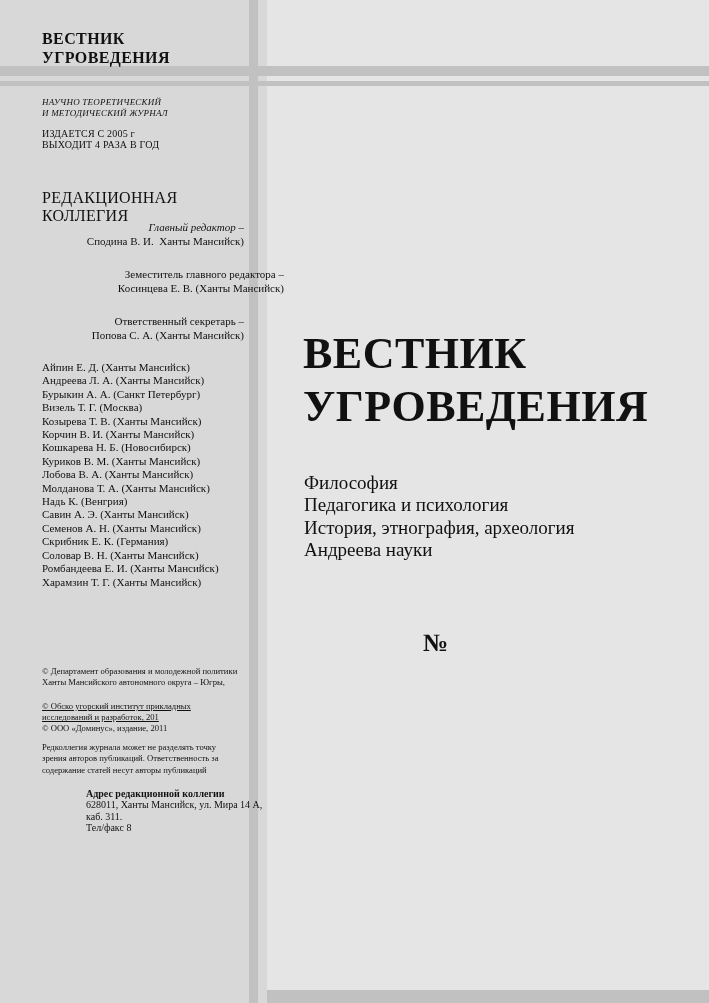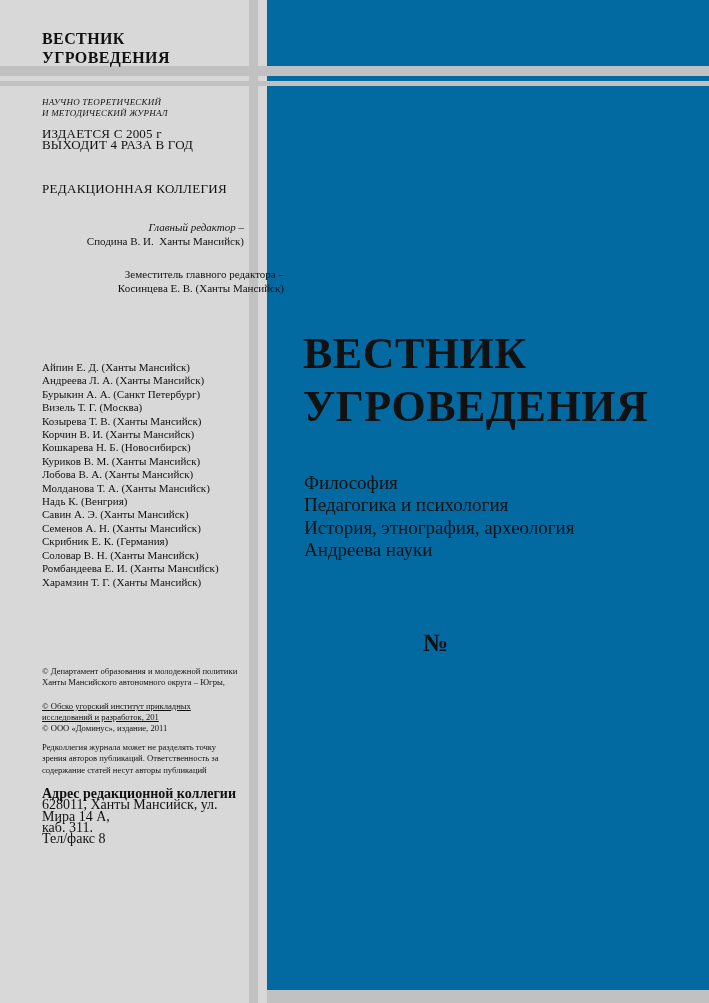--- a/index.html
+++ b/index.html
@@ -3,43 +3,43 @@
 <meta charset="utf-8">
 <style>
   * { margin: 0; padding: 0; box-sizing: border-box; }
   html, body { width: 709px; height: 1003px; }
   body {
     font-family: "Liberation Serif", "DejaVu Serif", serif;
     background: #ffffff;
     color: #111111;
     overflow: hidden;
   }
-  .page { position: relative; width: 709px; height: 1003px; background: #0369a1; }
+  .page { position: relative; width: 709px; height: 1003px; background: #e5e5e5; }
 
   
   .sidebar { position: absolute; left: 0; top: 0; width: 267px; height: 1003px; background: #d8d8d8; }
   .vbar    { position: absolute; left: 249px; top: 0; width: 9px; height: 1003px; background: #c1c1c1; }
   .hbar1   { position: absolute; left: 0; top: 66px;  width: 709px; height: 10px; background: #c1c1c1; }
   .hbar2   { position: absolute; left: 0; top: 81px;  width: 709px; height: 5px;  background: #c1c1c1; }
   .bbar    { position: absolute; left: 267px; top: 990px; width: 442px; height: 13px; background: #c1c1c1; }
 
   
   .sb { position: absolute; left: 42px; width: 202px; }
   .masthead  { top: 29px; font-size: 16px; font-weight: bold; line-height: 19px; letter-spacing: 0.4px; }
   .subtitle  { top: 97px;  font-size: 9px; line-height: 10.8px; letter-spacing: 0.2px; font-style: italic; }
-  .pubinfo   { top: 129px; font-size: 13px; line-height: 10.8px; letter-spacing: 0.2px; }
-  .board-heading { top: 181px; font-size: 13px; letter-spacing: 0.3px; }
+  .pubinfo   { top: 129px; font-size: 10px; line-height: 10.8px; letter-spacing: 0.2px; }
+  .board-heading { top: 189px; font-size: 16px; letter-spacing: 0.3px; }
   .role      { line-height: 13.5px; font-size: 11px; text-align: right; }
   .role-0 { top: 221px; } .role-1 { top: 268px; margin-left: 40px; } .role-2 { top: 315px; }
   .role .it { font-style: italic; }
   .pre { white-space: pre-wrap; }
   .members   { top: 361px; font-size: 11px; line-height: 13.4px; }
   .cp        { font-size: 8.6px; line-height: 11.3px; }
   .cp-1 { top: 666px; } .cp-2 { top: 701px; text-decoration: underline; } .cp-3 { top: 723px; } .cp-4 { top: 742px; }
-  .address   { top: 788px; font-size: 14px; line-height: 11.3px; }
+  .address   { top: 788px; font-size: 10px; line-height: 11.3px; margin-left: 44px; }
   .address .hd { font-weight: bold; }
 
   
   .main-title { position: absolute; left: 303px; top: 327px; width: 400px;
                 font-size: 44px; font-weight: bold; line-height: 53px; letter-spacing: 0.5px; }
   .subjects   { position: absolute; left: 304px; top: 472px; width: 390px;
                 font-size: 19px; line-height: 22.3px; }
   .issue-no   { position: absolute; left: 423px; top: 629px; font-size: 25px; font-weight: bold; }
 </style>
 </head>
@@ -70,20 +70,24 @@
 
   <div class="sb board-heading">РЕДАКЦИОННАЯ КОЛЛЕГИЯ</div>
 
   <div class="sb role role-0">
     <div class="it">Главный редактор –</div>
     <div class="pre">Сподина В. И.  Ханты Мансийск)</div>
   </div>
   <div class="sb role role-1">
     <div>Земеститель главного редактора –</div>
     <div class="pre">Косинцева Е. В. (Ханты Мансийск)</div>
+  </div>
+  <div class="sb role role-2">
+    <div>Ответственный секретарь –</div>
+    <div class="pre">Попова С. А. (Ханты Мансийск)</div>
   </div>
 
   <div class="sb members">
     <div>Айпин Е. Д. (Ханты Мансийск)</div>
     <div>Андреева Л. А. (Ханты Мансийск)</div>
     <div>Бурыкин А. А. (Санкт Петербург)</div>
     <div>Визель Т. Г. (Москва)</div>
     <div>Козырева Т. В. (Ханты Мансийск)</div>
     <div>Корчин В. И. (Ханты Мансийск)</div>
     <div>Кошкарева Н. Б. (Новосибирск)</div>

